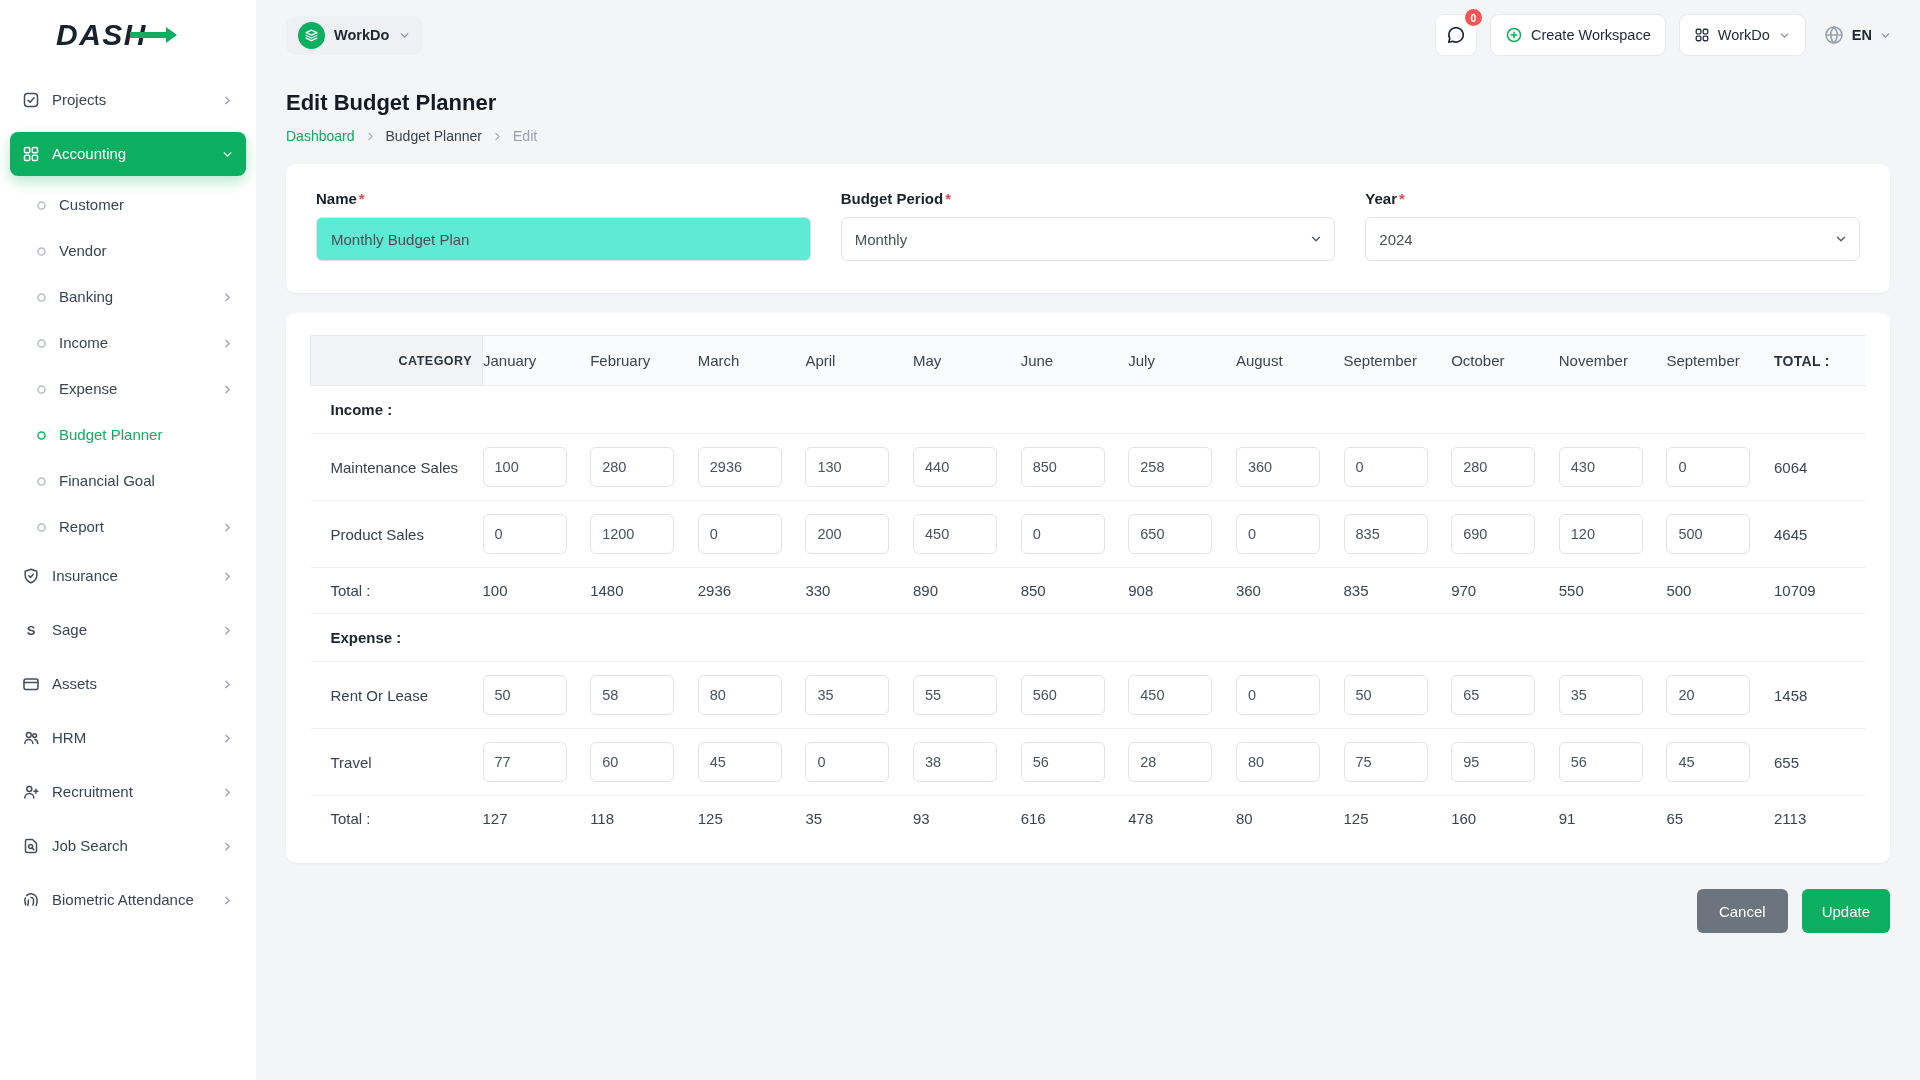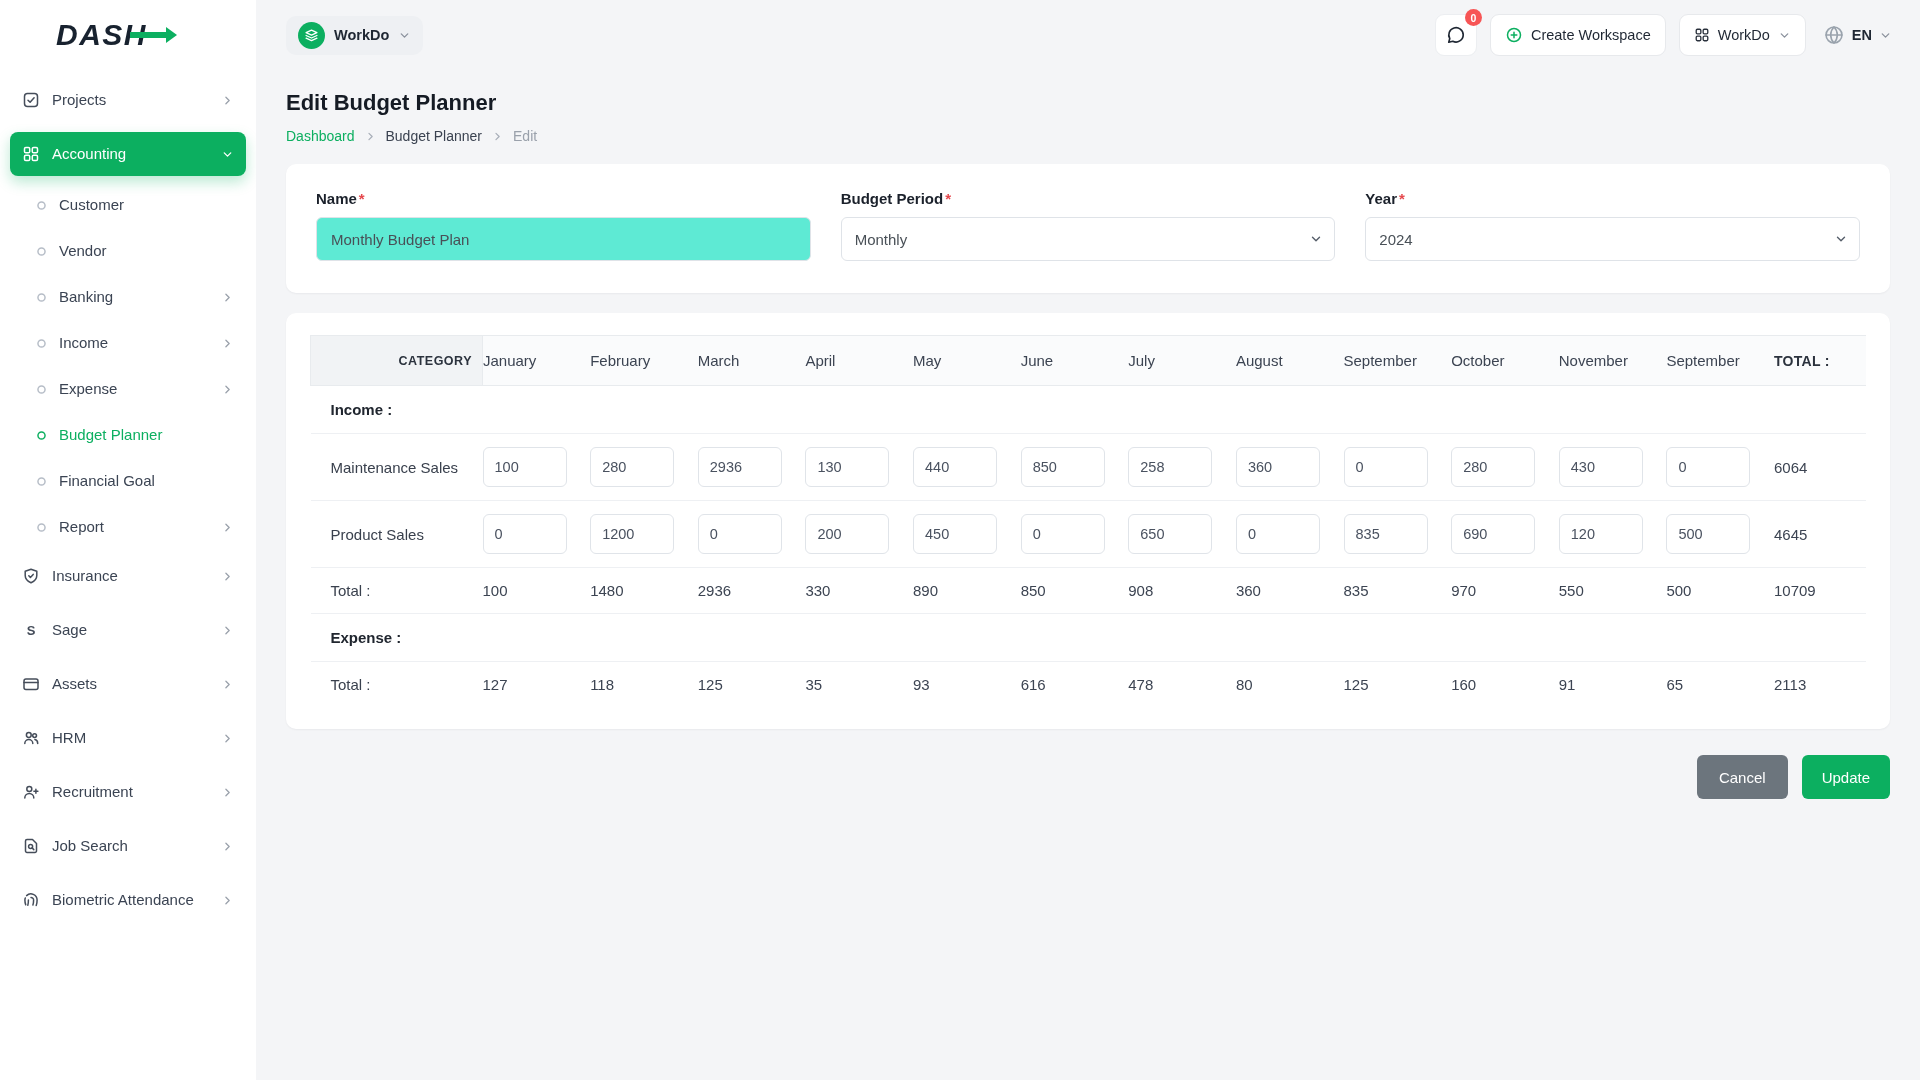--- a/index.html
+++ b/index.html
@@ -525,20 +525,52 @@
                 <td>360</td>
                 <td>835</td>
                 <td>970</td>
                 <td>550</td>
                 <td>500</td>
                 <td class="row-total">10709</td>
               </tr>
               <tr class="section-row">
                 <td colspan="14">Expense :</td>
               </tr>
+              <tr class="input-row">
+                <td class="cat-cell">Rent Or Lease</td>
+                <td><input class="cell-input" value="50" style=""></td>
+                <td><input class="cell-input" value="58" style=""></td>
+                <td><input class="cell-input" value="80" style=""></td>
+                <td><input class="cell-input" value="35" style=""></td>
+                <td><input class="cell-input" value="55" style=""></td>
+                <td><input class="cell-input" value="560" style=""></td>
+                <td><input class="cell-input" value="450" style=""></td>
+                <td><input class="cell-input" value="0" style=""></td>
+                <td><input class="cell-input" value="50" style=""></td>
+                <td><input class="cell-input" value="65" style=""></td>
+                <td><input class="cell-input" value="35" style=""></td>
+                <td><input class="cell-input" value="20" style=""></td>
+                <td class="row-total">1458</td>
+              </tr>
+              <tr class="input-row">
+                <td class="cat-cell">Travel</td>
+                <td><input class="cell-input" value="77" style=""></td>
+                <td><input class="cell-input" value="60" style=""></td>
+                <td><input class="cell-input" value="45" style=""></td>
+                <td><input class="cell-input" value="0" style=""></td>
+                <td><input class="cell-input" value="38" style=""></td>
+                <td><input class="cell-input" value="56" style=""></td>
+                <td><input class="cell-input" value="28" style=""></td>
+                <td><input class="cell-input" value="80" style=""></td>
+                <td><input class="cell-input" value="75" style=""></td>
+                <td><input class="cell-input" value="95" style=""></td>
+                <td><input class="cell-input" value="56" style=""></td>
+                <td><input class="cell-input" value="45" style=""></td>
+                <td class="row-total">655</td>
+              </tr>
               <tr class="total-row">
                 <td class="cat-cell">Total :</td>
                 <td>127</td>
                 <td>118</td>
                 <td>125</td>
                 <td>35</td>
                 <td>93</td>
                 <td>616</td>
                 <td>478</td>
                 <td>80</td>

